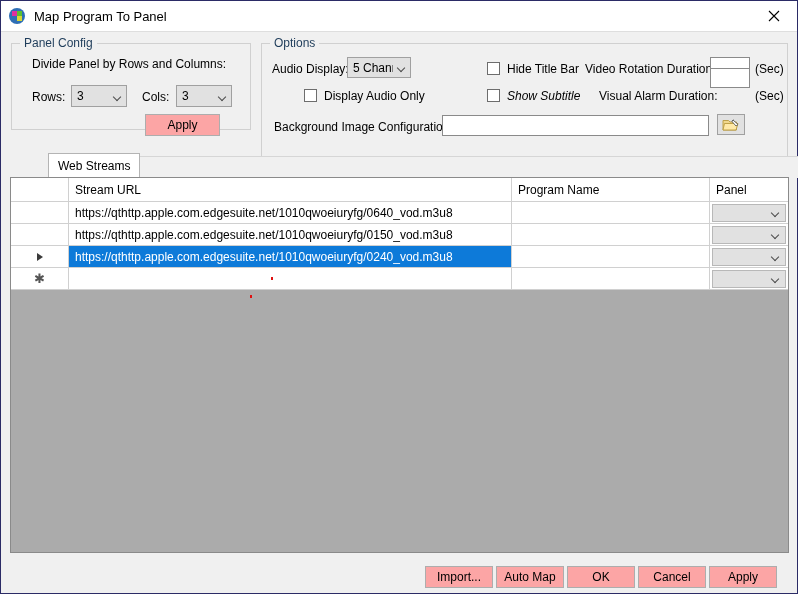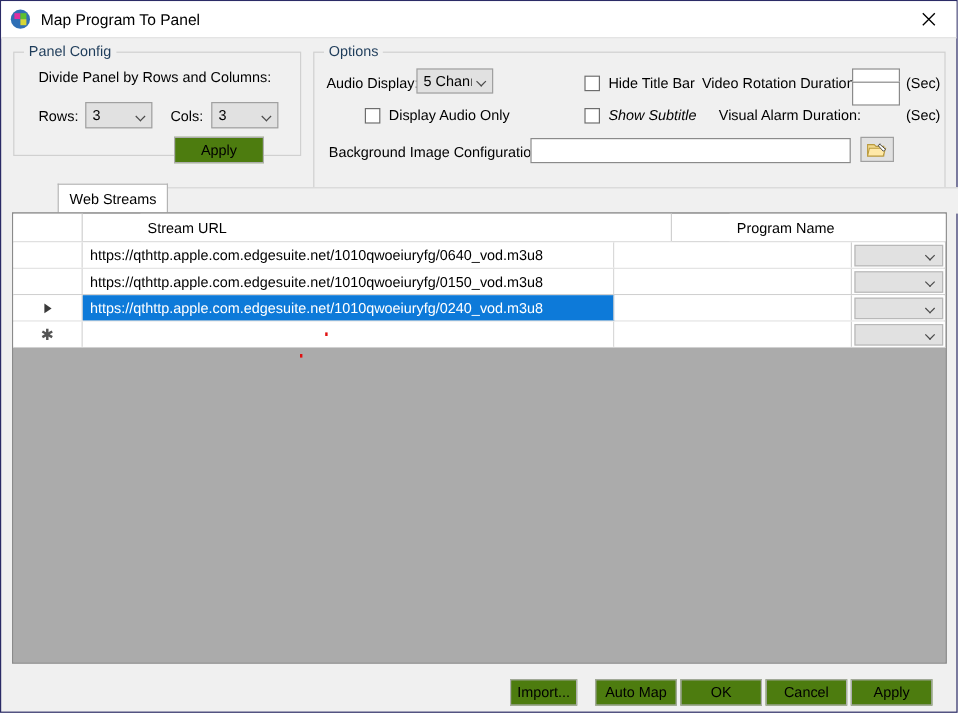--- a/index.html
+++ b/index.html
@@ -125,36 +125,36 @@
     width: 5px; height: 5px;
     border-left: 1px solid #4a4a4a;
     border-bottom: 1px solid #4a4a4a;
     transform: rotate(-45deg);
   }
 
   
   .btn {
     position: absolute;
     box-sizing: border-box;
-    background: #4d7c0f;
+    background: #fca5a5;
     border: 1px solid #adadad;
     font-size: 12px;
     color: #000;
     display: flex;
     align-items: center;
     justify-content: center;
     cursor: pointer;
     font-family: "Liberation Sans", sans-serif;
   }
 
   
   .checkrow {
     position: absolute;
     display: flex;
-    align-items: center;
+    align-items: flex-start;
     cursor: pointer;
     white-space: nowrap;
     padding-left: 30px;
   }
   .checkbox-box {
     width: 13px; height: 13px;
     box-sizing: border-box;
     border: 1px solid #6d6d6d;
     background: #ffffff;
     flex: none;
@@ -223,21 +223,20 @@
     border: 1px solid #8a8a8a;
     background: #ababab;
     overflow: hidden;
   }
   #grid-header {
     display: flex;
     height: 24px;
     background: #ffffff;
     border-bottom: 1px solid #d0d0d0;
     box-sizing: border-box;
-    gap: 48px;
   }
   .hcell {
     box-sizing: border-box;
     background: #ffffff;
     border-right: 1px solid #d0d0d0;
     display: flex;
     align-items: center;
     padding-left: 6px;
     font-size: 12px;
     color: #000;
@@ -476,19 +475,19 @@
         </span>
       </div>
     </div>
 
     <div id="grid-blank"></div>
   </div>
 
   <div class="cursor-dot" style="left:249px; top:294px;"></div>
   <div class="cursor-dot" style="left:270px; top:276px;"></div>
 
-  <div class="btn" style="left:424px; top:565px; width:56px; height:22px;">Import...</div>
+  <div class="btn" style="left:424px; top:565px; width:68px; height:22px;">Import...</div>
   <div class="btn" style="left:495px; top:565px; width:68px; height:22px;">Auto Map</div>
   <div class="btn" style="left:566px; top:565px; width:68px; height:22px;">OK</div>
   <div class="btn" style="left:637px; top:565px; width:68px; height:22px;">Cancel</div>
   <div class="btn" style="left:708px; top:565px; width:68px; height:22px;">Apply</div>
 
 </div>
 
 </body></html>

